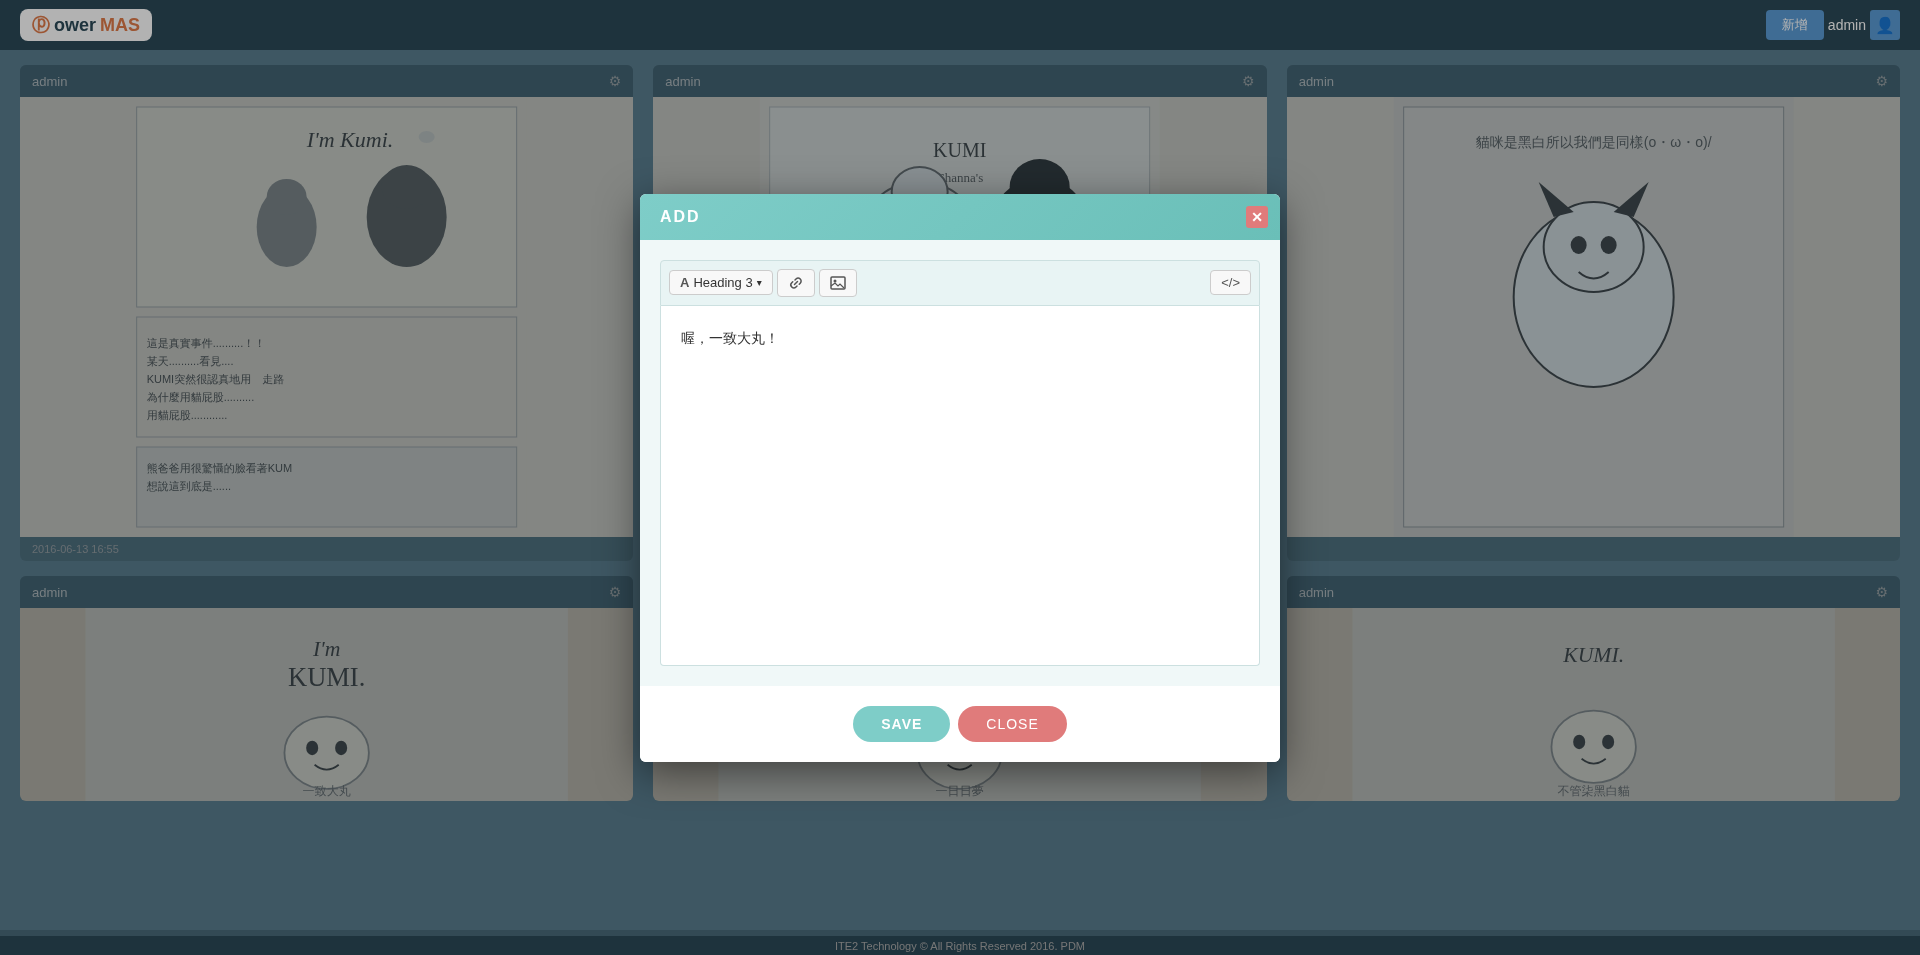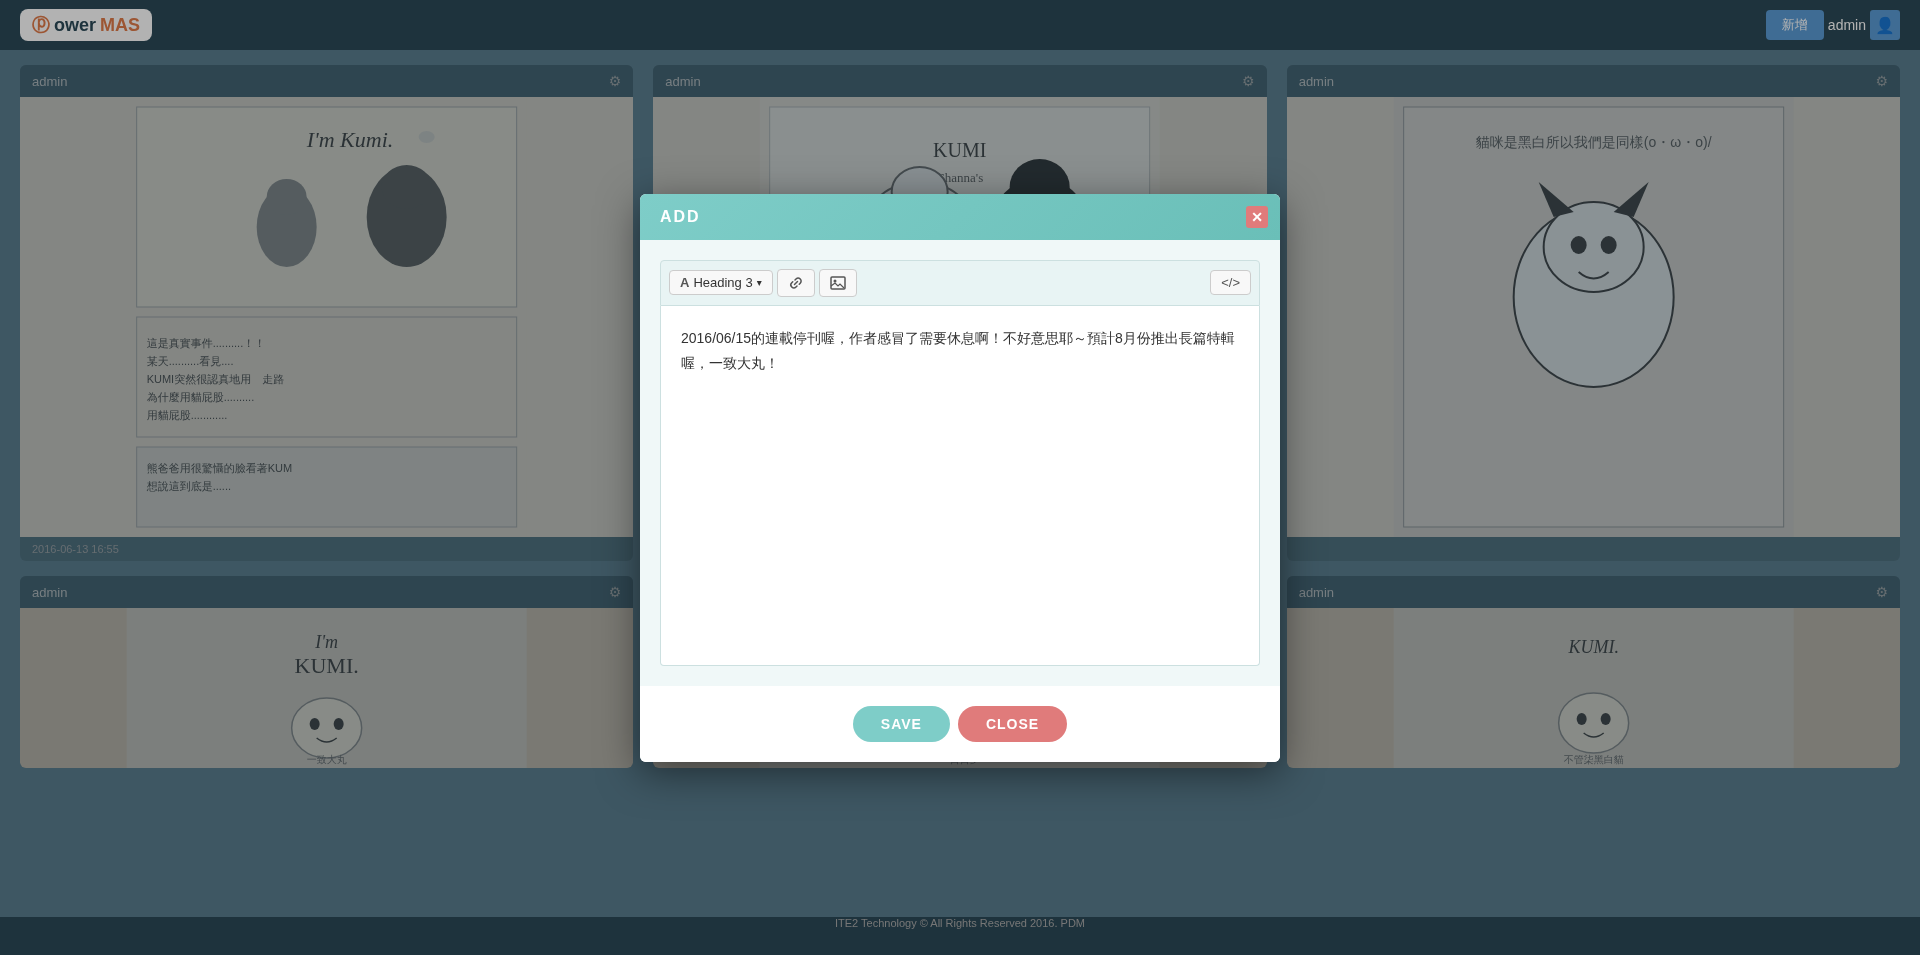--- a/index.html
+++ b/index.html
@@ -128,33 +128,34 @@
     .bg-card-footer {
       padding: 6px 12px;
       text-align: left;
       color: #aaa;
       font-size: 11px;
     }
 
     
     .bg-card-small-img {
       width: 100%;
-      height: 160px;
+      height: 193px;
       background: #d4c4b0;
     }
 
     
     .footer {
       position: absolute;
       bottom: 0;
       left: 0;
       right: 0;
-      height: 38px;
+      height: 19px;
       background-color: #2c4a58;
       display: flex;
+      align-items: center;
       justify-content: center;
       color: #aaa;
       font-size: 11px;
     }
 
     
     .modal-overlay {
       position: absolute;
       top: 0;
       left: 0;
@@ -297,21 +298,21 @@
       cursor: pointer;
       letter-spacing: 1px;
     }
     .btn-close {
       background-color: #e07b7b;
       color: white;
       border: none;
       border-radius: 20px;
       padding: 10px 28px;
       font-size: 14px;
-      font-weight: bold;
+      font-weight: normal;
       cursor: pointer;
       letter-spacing: 1px;
     }
 
     
     .manga-bg-1 {
       background: linear-gradient(to bottom, #d4c4b0, #c0b090);
     }
     .manga-bg-2 {
       background: linear-gradient(to bottom, #e8e0d8, #d0c8c0);
@@ -547,21 +548,20 @@
             <rect x="1" y="2" width="14" height="12" rx="1" stroke="#555" stroke-width="1.5"></rect>
             <circle cx="5" cy="6" r="1.5" fill="#555"></circle>
             <path d="M1 11l4-3 3 3 2-2 4 4" stroke="#555" stroke-width="1.2" fill="none"></path>
           </svg>
         </button>
         <div class="toolbar-spacer"></div>
         <button class="toolbar-code-btn">&lt;/&gt;</button>
       </div>
 
       <div class="editor-area">
-        <p>2016/06/15的連載停刊喔，作者感冒了需要休息啊！不好意思耶～預計8月份推出長篇特輯</p>
         <p>喔，一致大丸！</p>
       </div>
     </div>
 
     <div class="modal-footer">
       <button class="btn-save">SAVE</button>
       <button class="btn-close">CLOSE</button>
     </div>
   </div>
 </div>

